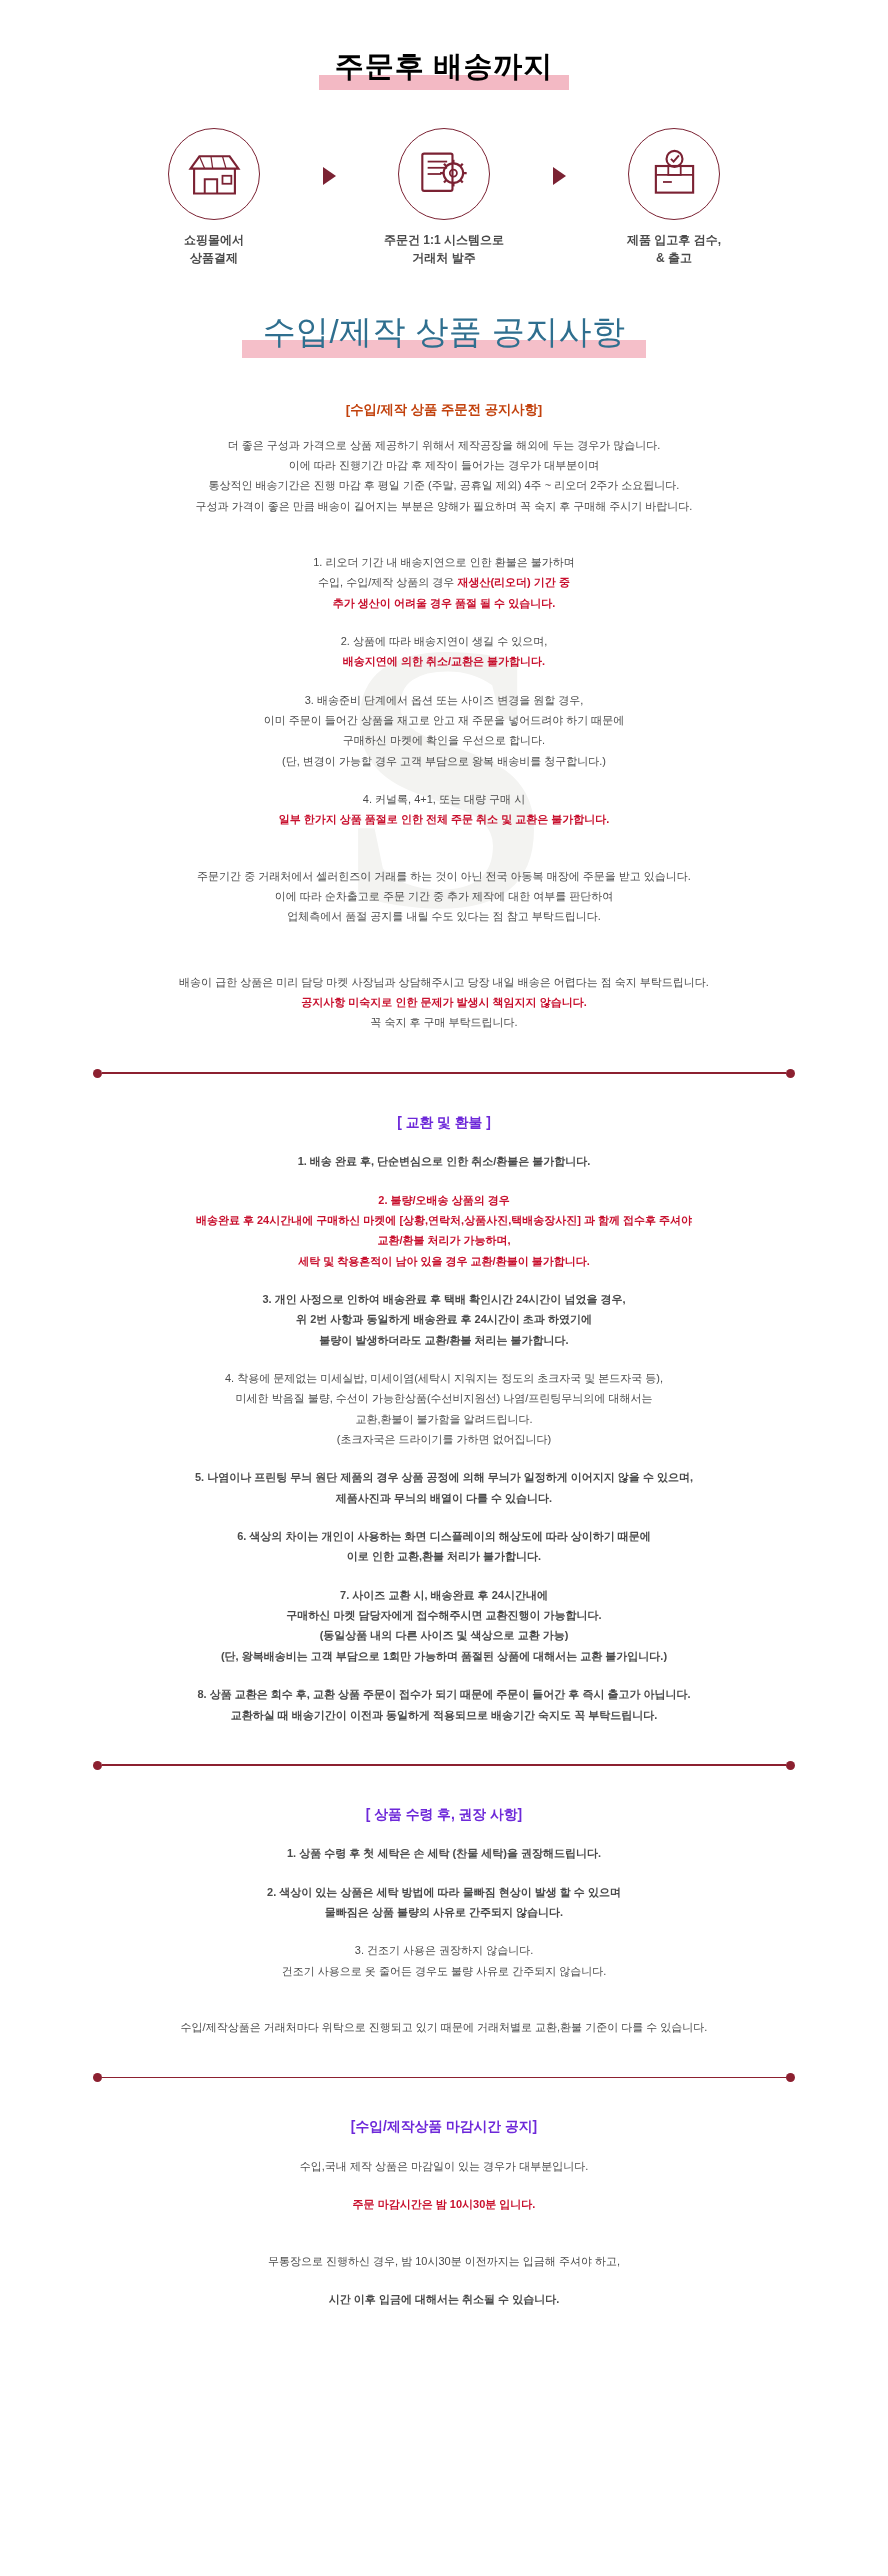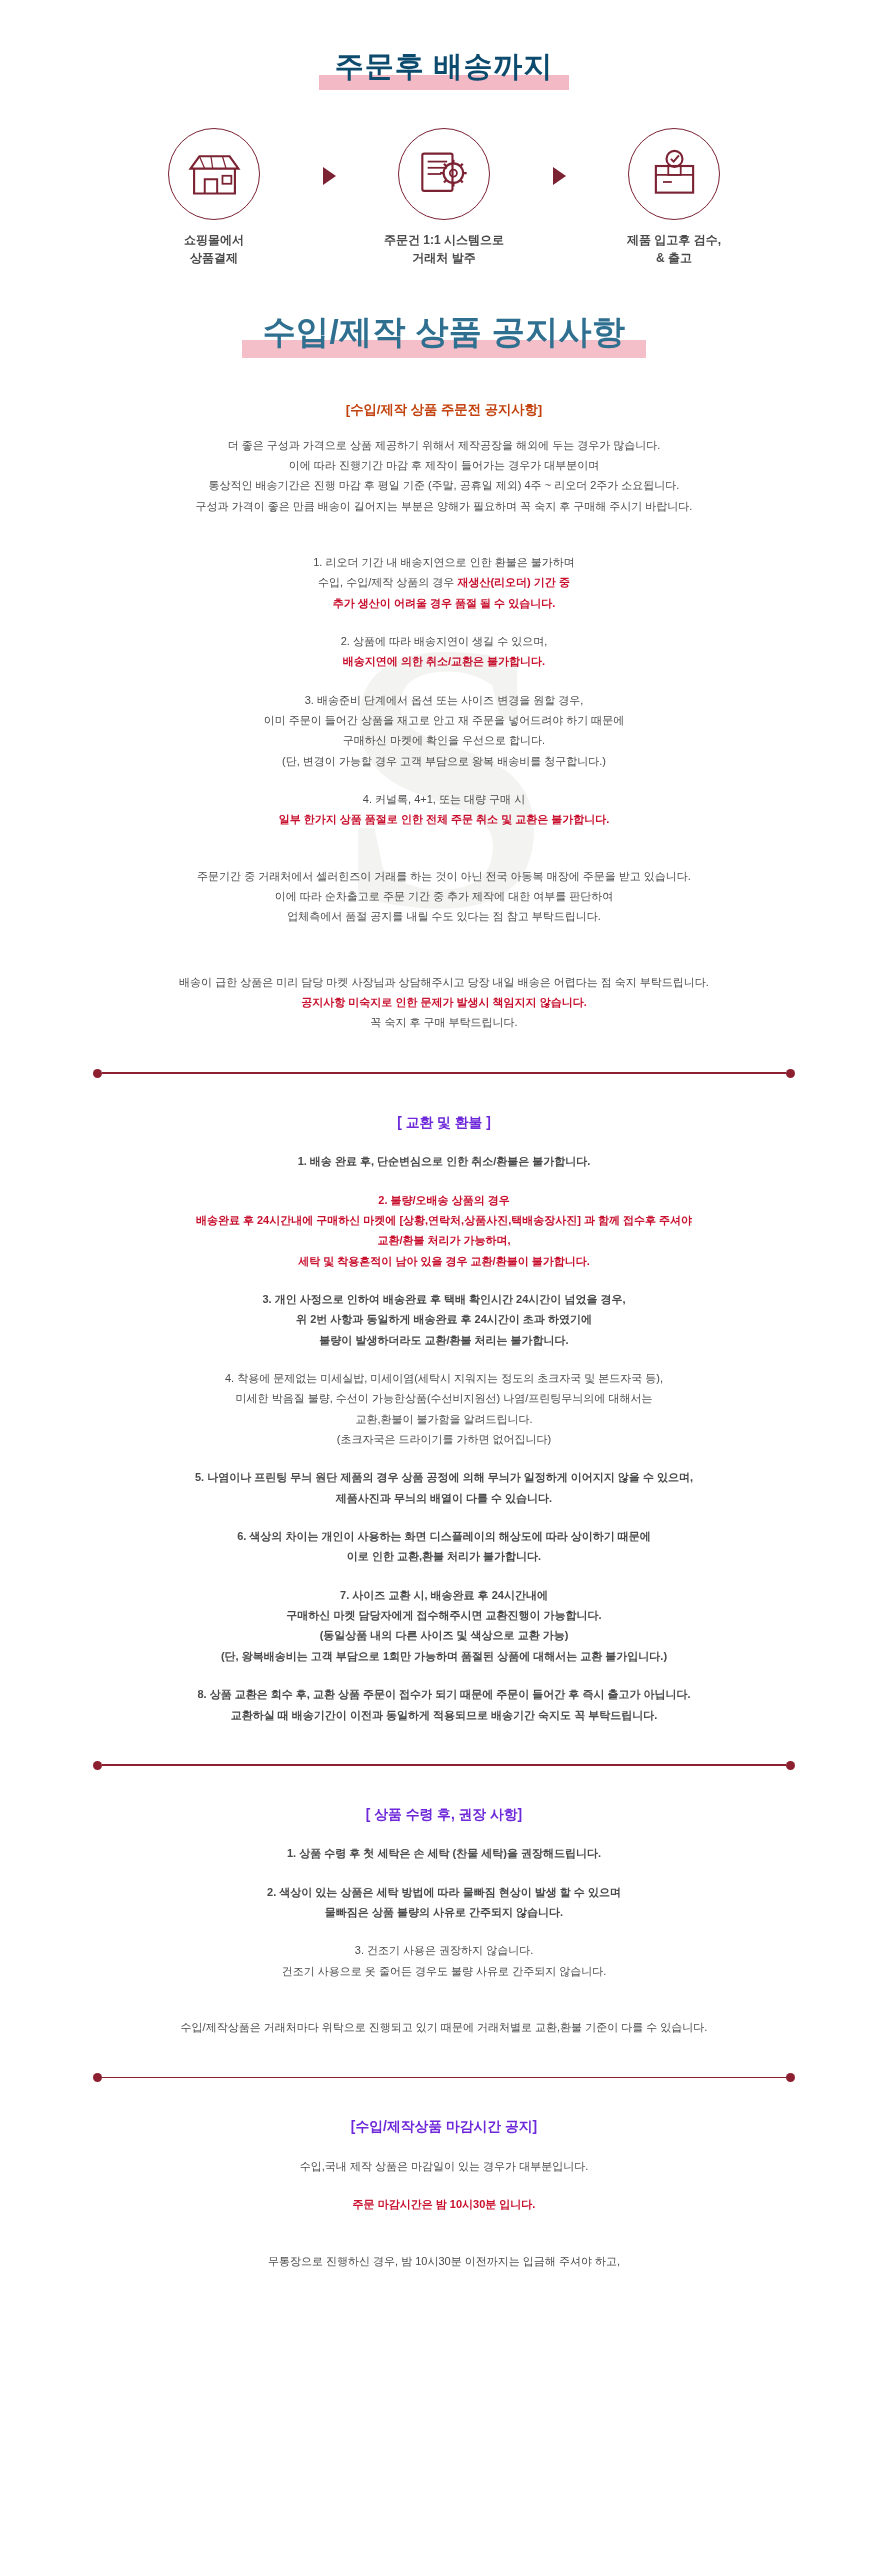--- a/index.html
+++ b/index.html
@@ -27,21 +27,21 @@
     text-align: center;
     margin-top: 18px;
     margin-bottom: 36px;
   }
   .banner-title {
     display: inline-block;
     position: relative;
     font-size: 29px;
     font-weight: bold;
     letter-spacing: 0.9px;
-    color: #0c4a6e;
+    color: #000000;
     padding: 1.8px 16px 5.3px 16px;
   }
   .banner-title .hl {
     position: absolute;
     left: 0; right: 0;
     bottom: 1.8px;
     height: 15px;
     background: #f3b9c4;
     z-index: 0;
   }
@@ -91,21 +91,21 @@
 
   
   .main-heading-wrap {
     text-align: center;
     margin: 36px 0 39px 0;
   }
   .main-heading {
     display: inline-block;
     position: relative;
     font-size: 33px;
-    font-weight: bold;
+    font-weight: normal;
     color: #2f6f8f;
     padding: 1.8px 21px 7px 21px;
     letter-spacing: 0.4px;
   }
   .main-heading .hl {
     position: absolute;
     left: 0; right: 0;
     bottom: 3.6px;
     height: 18px;
     background: #f5bfc9;
@@ -369,20 +369,21 @@
 
   <div class="content">
     <div class="sec-head">[수입/제작상품 마감시간 공지]</div>
 
     <p class="blk">수입,국내 제작 상품은 마감일이 있는 경우가 대부분입니다.</p>
     <p class="blk"><span class="red">주문 마감시간은 밤 </span><span class="red">10시30분</span><span class="red"> 입니다.</span></p>
 
     <div class="spacer-20"></div>
 
     <p class="blk">무통장으로 진행하신 경우, 밤 10시30분 이전까지는 입금해 주셔야 하고,</p>
+    <p class="blk red">시간 이후 입금에 대해서는 취소될 수 있습니다.</p>
 
     <div class="spacer-20"></div>
   </div>
 
   <div class="spacer-44"></div>
 
 </div>
 
 
 </body></html>

